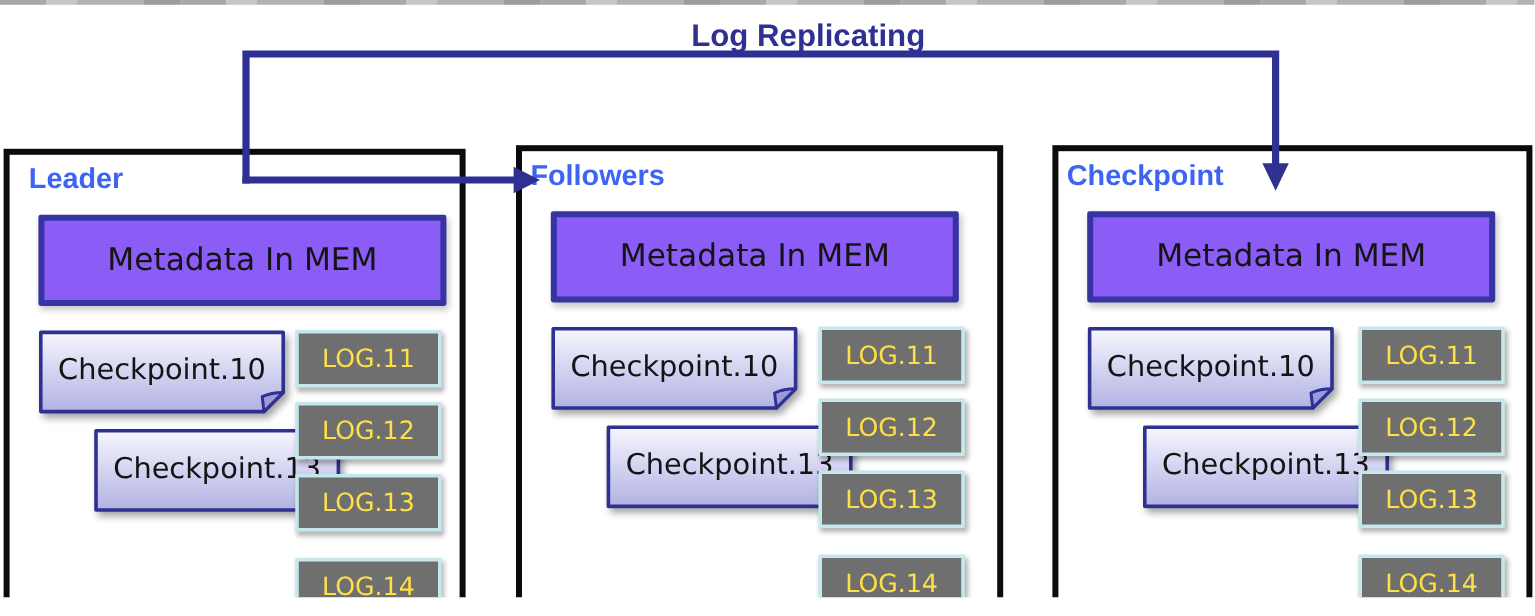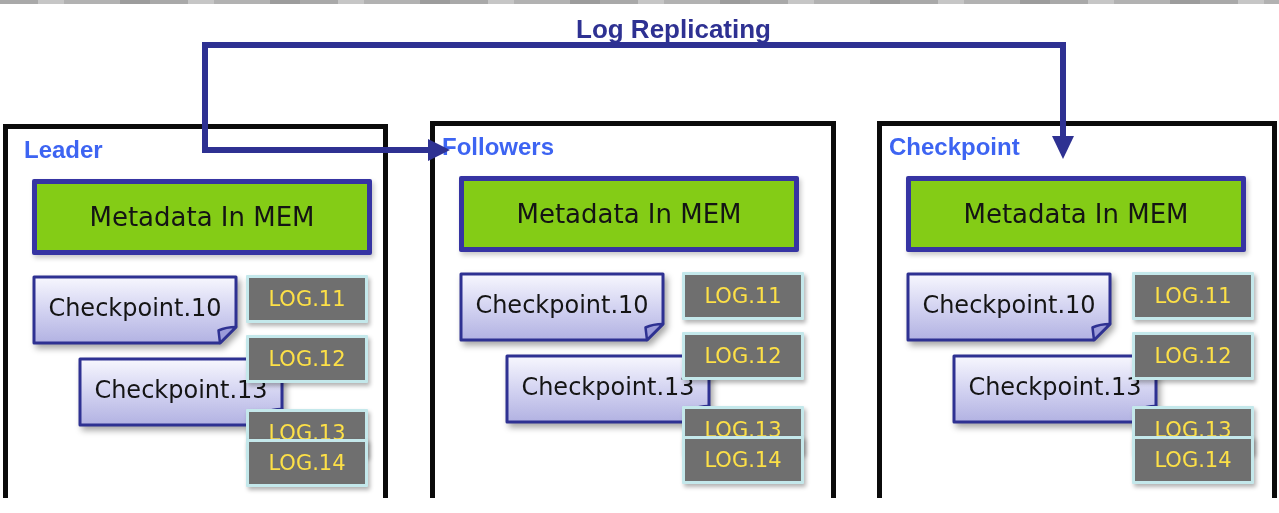--- a/index.html
+++ b/index.html
@@ -40,21 +40,21 @@
 
   .node-label {
     position:absolute; left:7px; top:7px;
     font-family:"Liberation Sans", sans-serif;
     font-size:24px; font-weight:bold; color:#3d64f2; white-space:nowrap;
   }
   #node-leader .node-label { left:16px; }
 
   .metadata-box {
     position:absolute; left:24px; top:50px; width:340px; height:76px;
-    background:#84cc16; border:5px solid #3634a3; border-radius:2px;
+    background:#8b5cf6; border:5px solid #3634a3; border-radius:2px;
     display:flex; align-items:center; justify-content:center;
     font-size:26px; color:#141414;
     box-shadow:2px 3px 5px rgba(0,0,0,0.22);
   }
 
   .checkpoint {
     position:absolute; left:24px; width:206px; height:70px;
     filter:drop-shadow(3px 4px 3px rgba(0,0,0,0.35));
   }
   .checkpoint.cp1 { top:146px; }
@@ -66,21 +66,21 @@
     font-size:24px; color:#141414; white-space:nowrap;
   }
 
   .log-box {
     position:absolute; width:122px; height:48px;
     background:#6f6f6f; border:3px solid #c4e8eb; border-radius:1px;
     display:flex; align-items:center; justify-content:center;
     font-size:21px; color:#fde047;
     box-shadow:2px 3px 4px rgba(0,0,0,0.30);
   }
-  .log1 { top:146px; } .log2 { top:206px;text-align:center; } .log3 { top:280px;text-align:right; } .log4 { top:310px; }
+  .log1 { top:146px; } .log2 { top:206px;text-align:center; } .log3 { top:266px;text-align:right; } .log4 { top:336px; }
   #node-leader    .log-box { left:238px; }
   #node-followers .log-box { left:247px; }
   #node-observers .log-box { left:250px; }
 
   .defs-holder { position:absolute; width:0; height:0; overflow:hidden; }
 </style>
 </head>
 <body>
 
 <div id="canvas">

